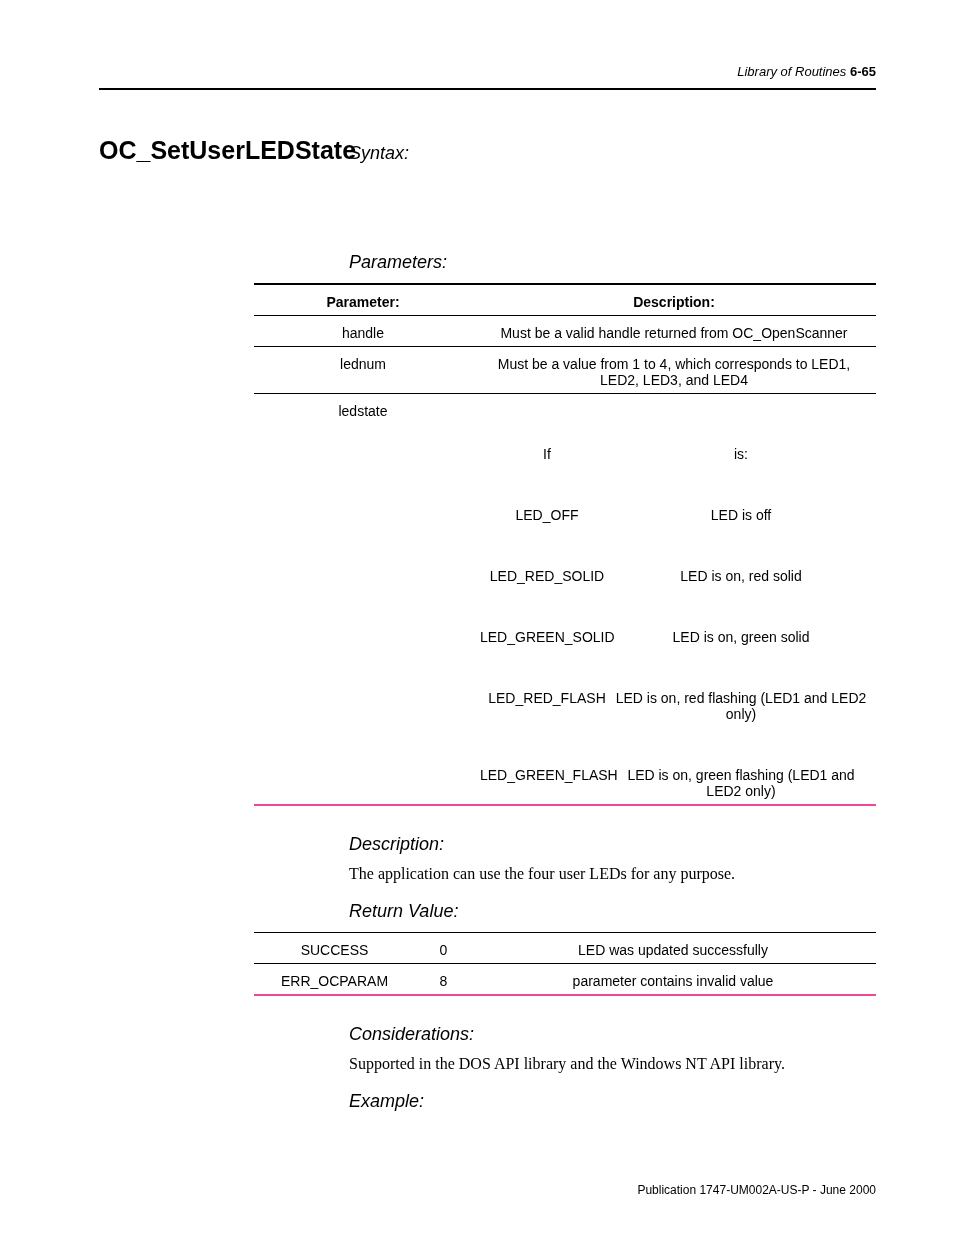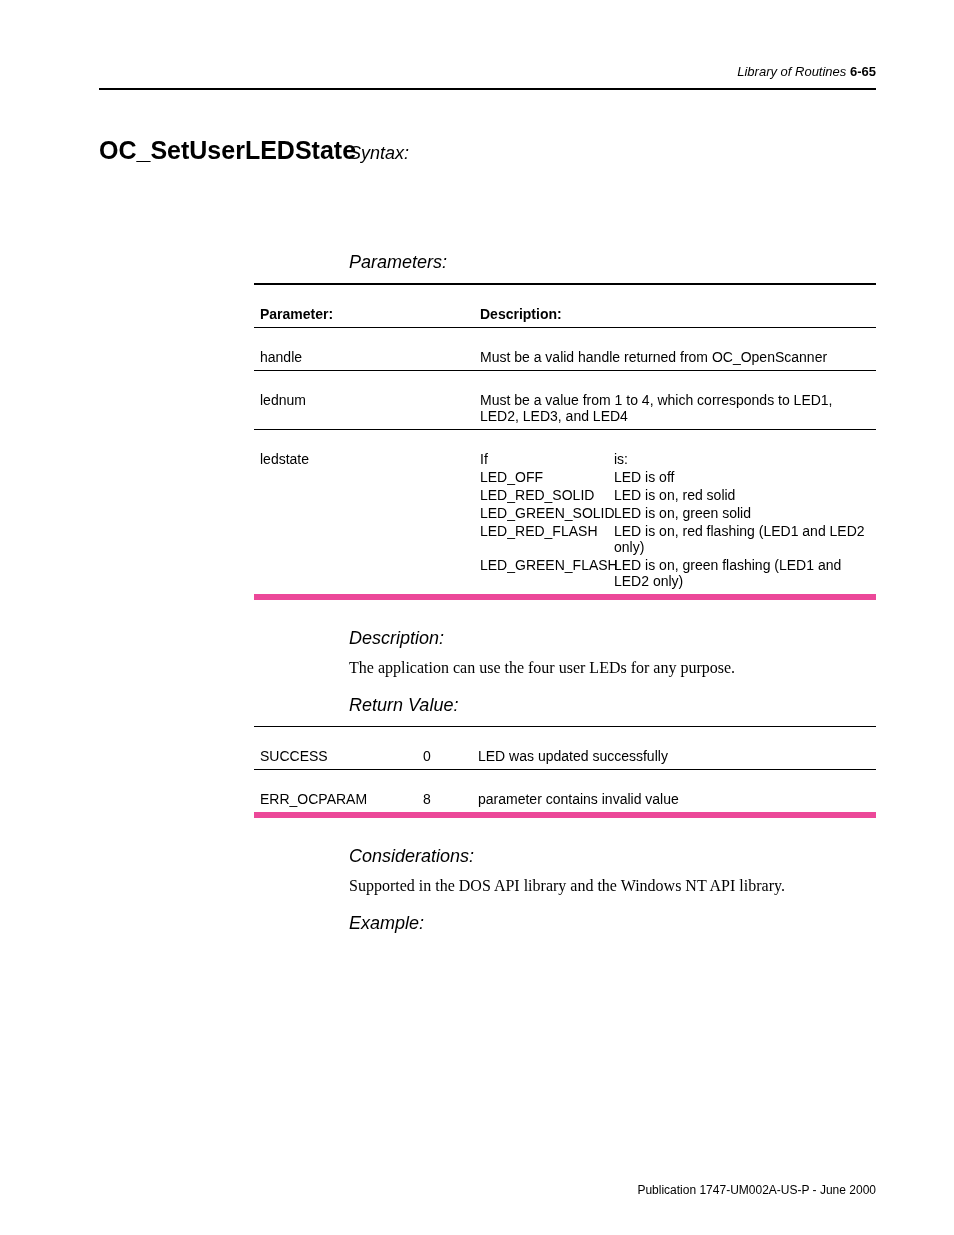--- a/index.html
+++ b/index.html
@@ -61,38 +61,38 @@
     border-collapse: collapse;
     width: 100%;
     font-family: Helvetica, Arial, sans-serif;
     font-size: 14px;
     margin-bottom: 28px;
     table-layout: fixed;
   }
   table.params { margin-left: -95px; width: calc(100% + 95px); }
   table.returns { margin-left: -95px; width: calc(100% + 95px); }
   th, td {
-    text-align: left;
+    text-align: center;
     vertical-align: top;
-    padding: 21px 8px 5px 6px;
+    padding: 9px 8px 5px 6px;
     border-top: 1px solid #000;
   }
   th { font-weight: bold; border-top: 2px solid #000; }
-  tr.last-row td { border-bottom: 6px solid #ec4899; }
+  tr.last-row td { border-bottom: 2px solid #ec4899; }
   .params col.c1 { width: 220px; }
   .returns col.c1 { width: 163px; }
   .returns col.c2 { width: 55px; }
   .ledstate-grid {
     display: grid;
     grid-template-columns: 134px auto;
     column-gap: 0;
     row-gap: 2px;
     font-family: Helvetica, Arial, sans-serif;
   }
-  .ledstate-grid span { white-space: pre-wrap; }
+  .ledstate-grid span { white-space: pre-wrap; margin-top: 43px; }
   .desc-body {
     font-size: 16px;
     margin-bottom: 18px;
   }
   .footer {
     position: absolute;
     bottom: 38px;
     right: 78px;
     font-family: Helvetica, Arial, sans-serif;
     font-size: 12px;

